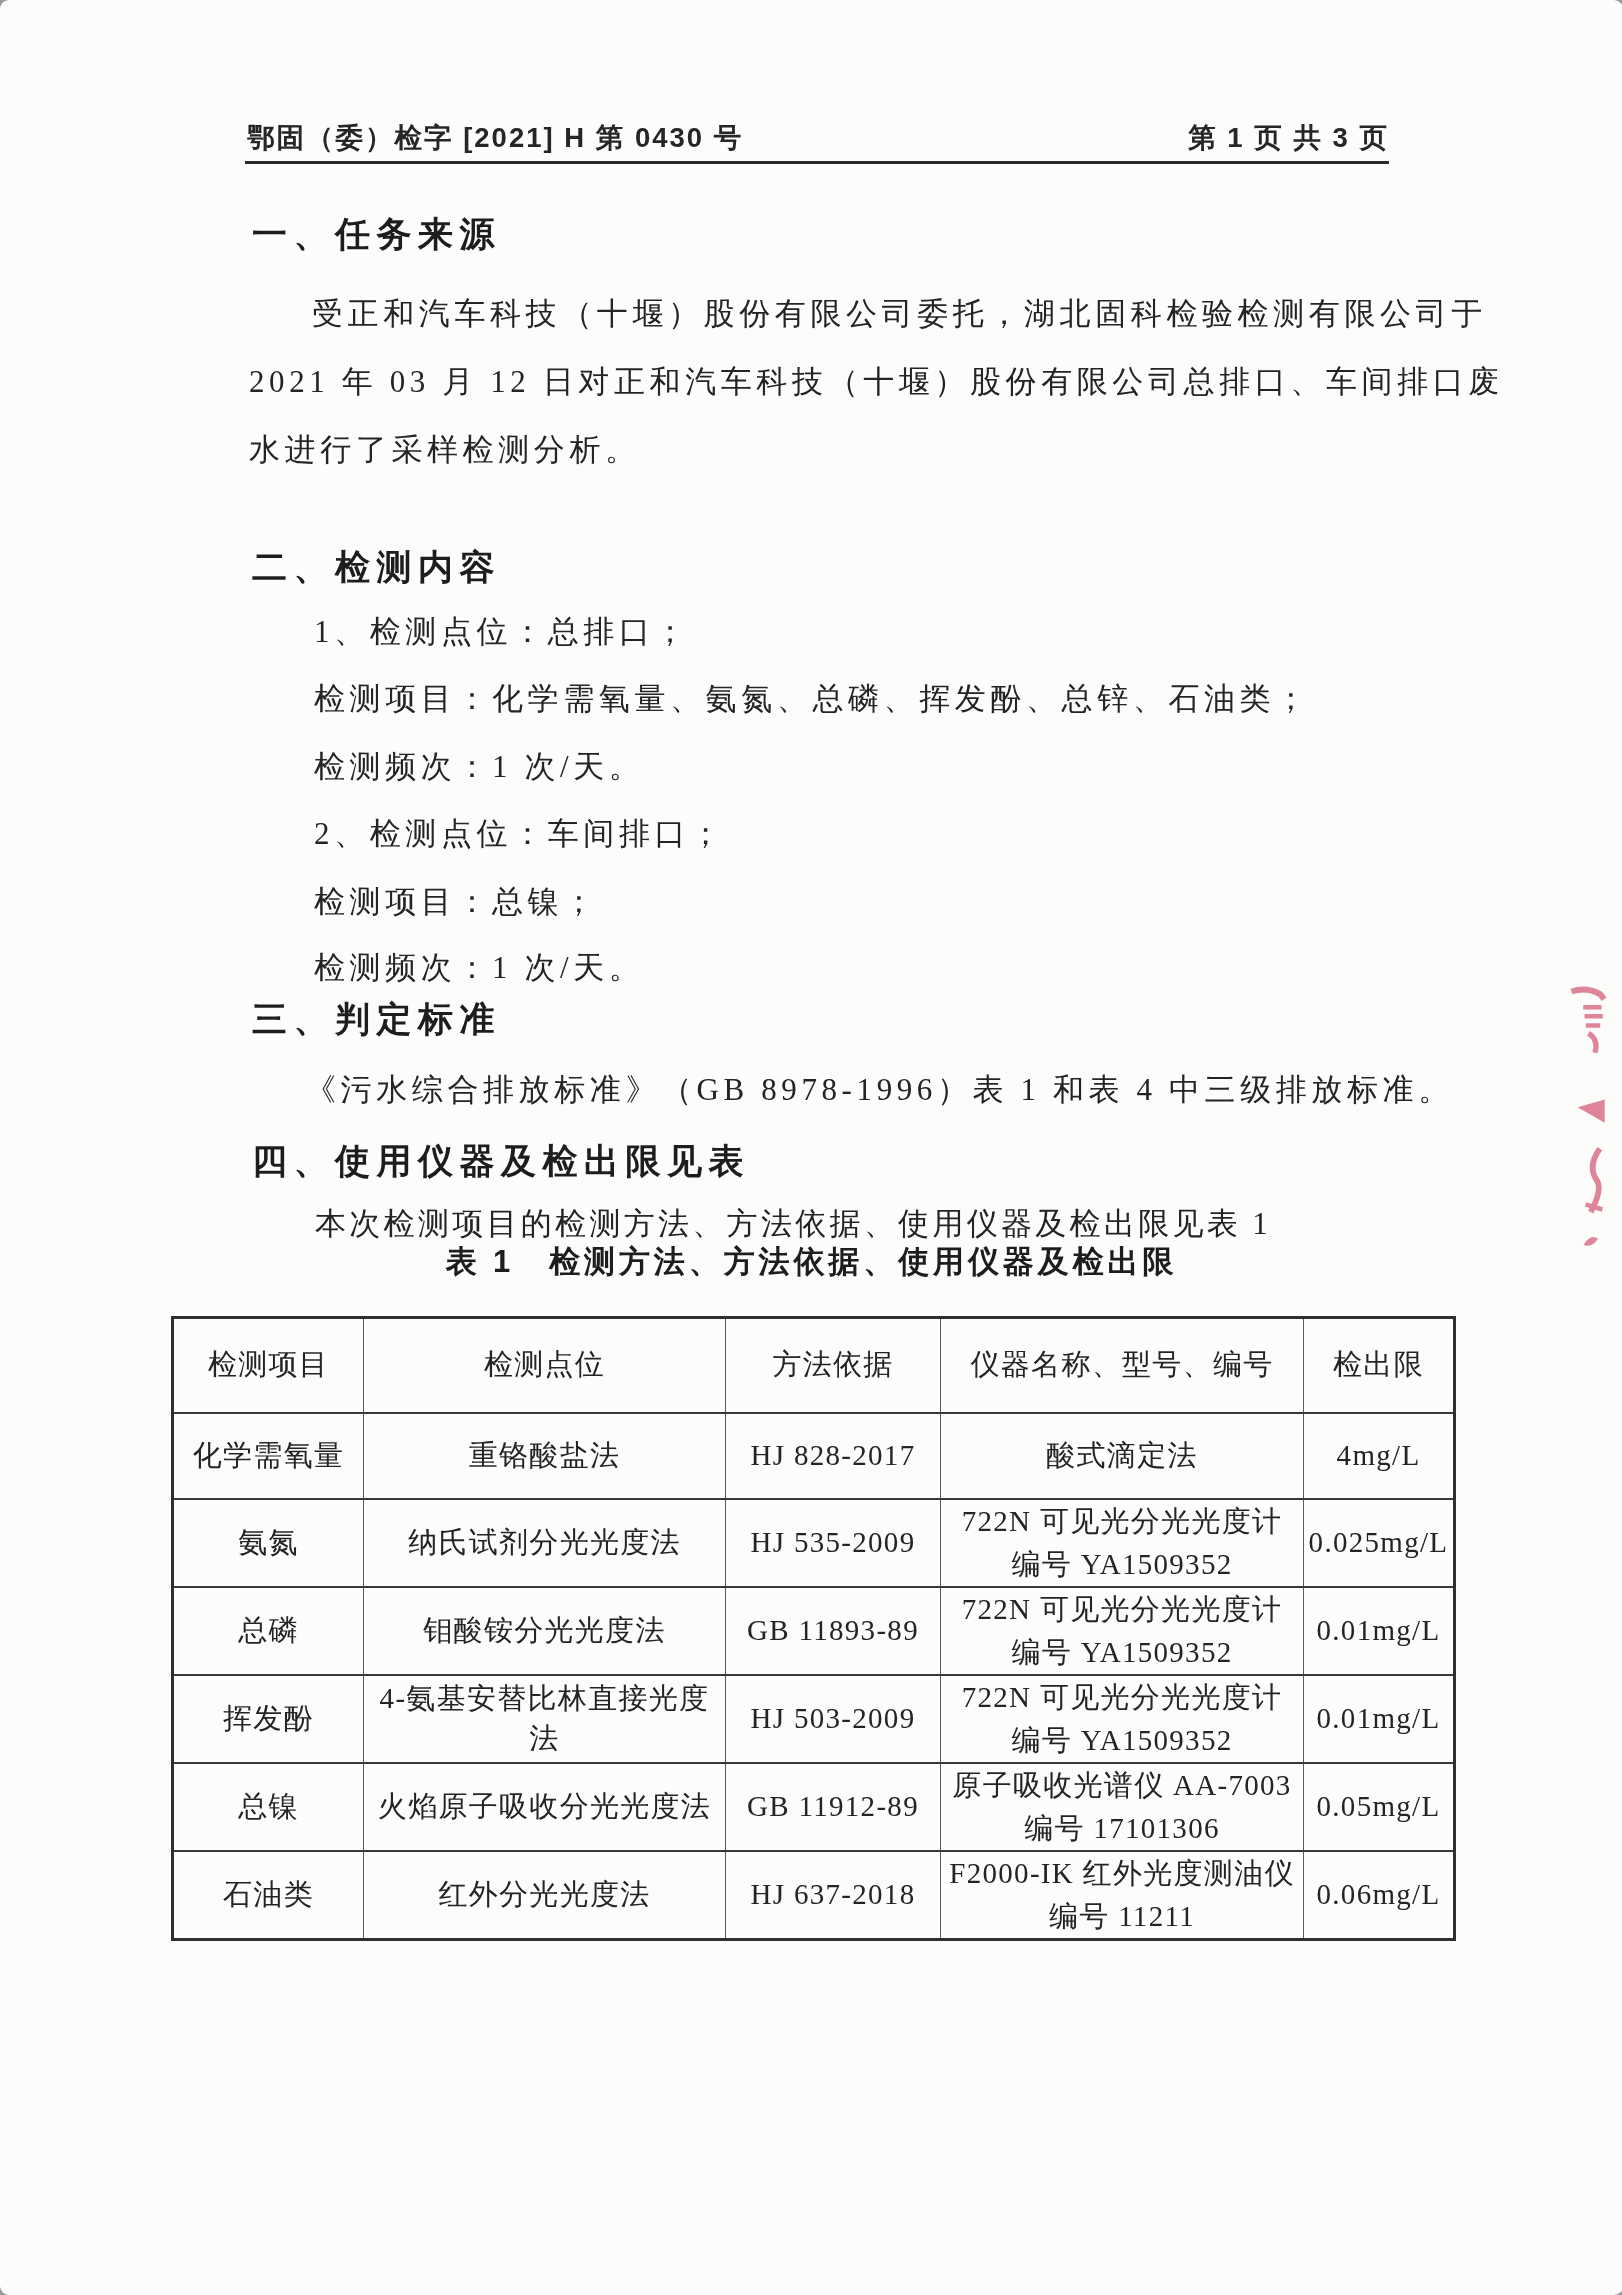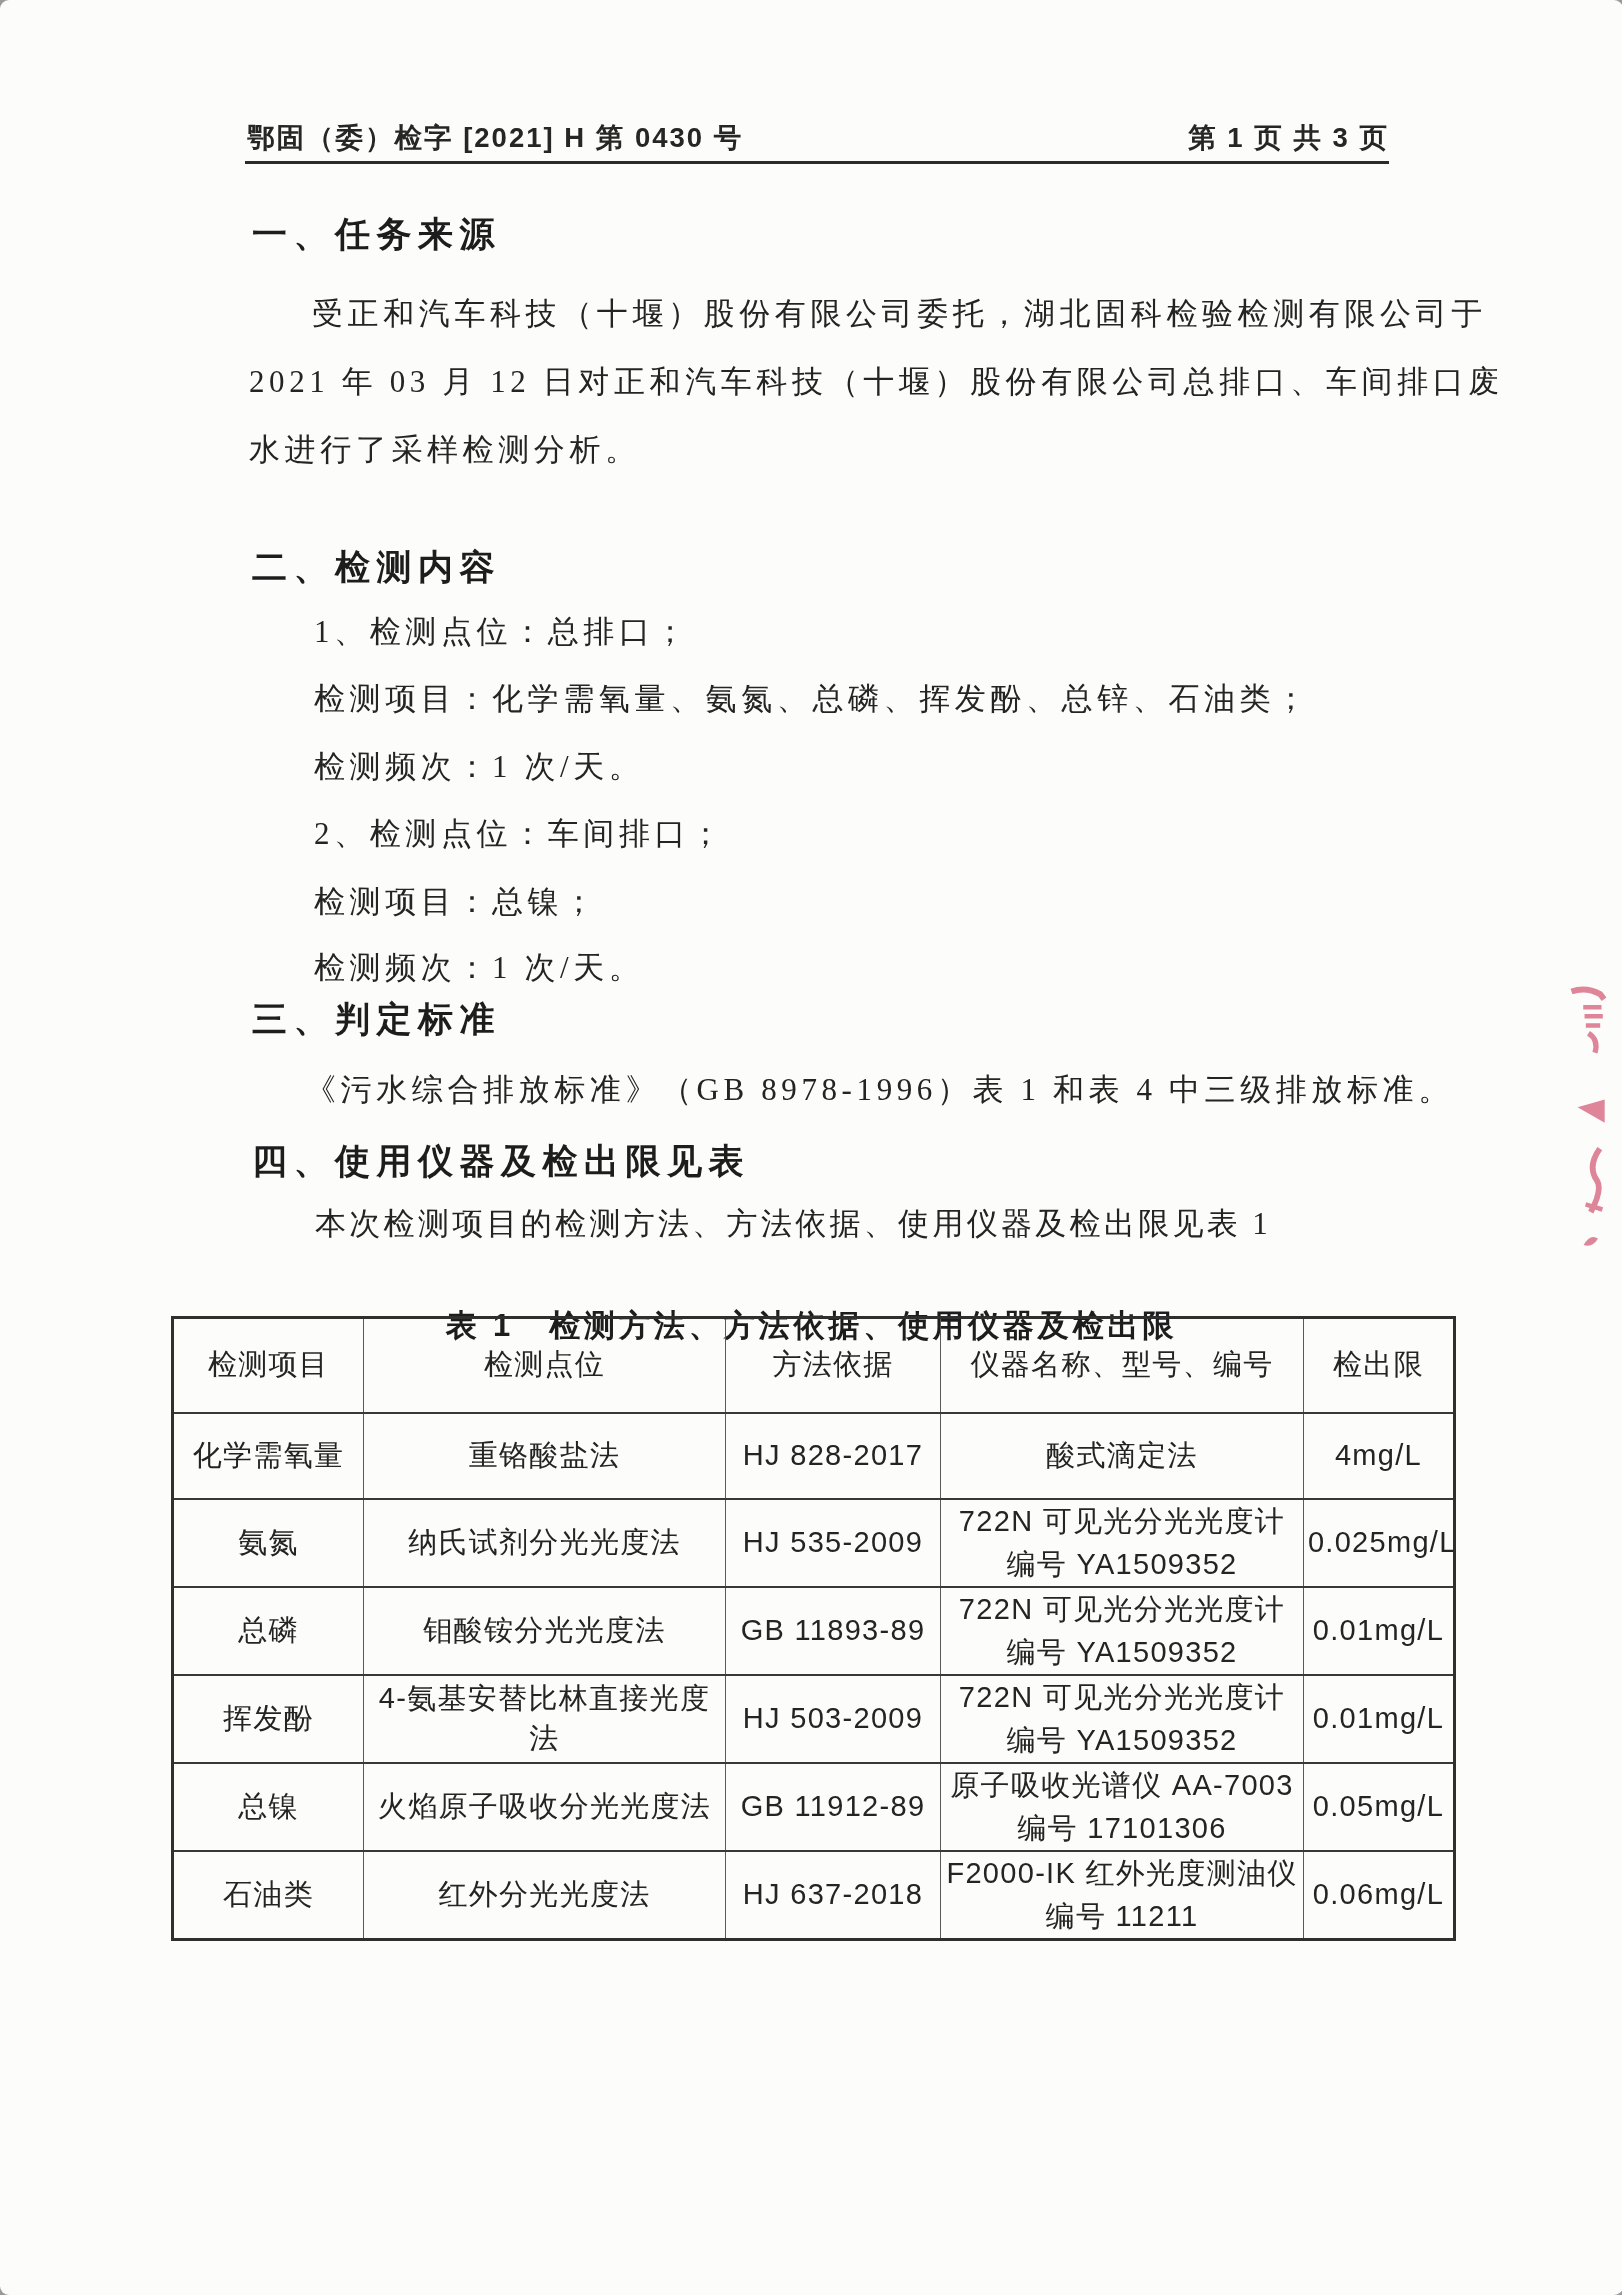--- a/index.html
+++ b/index.html
@@ -46,29 +46,29 @@
   #it0{top:614px;}
   #it1{top:681px;}
   #it2{top:749px;}
   #it3{top:816px;}
   #it4{top:884px;}
   #it5{top:950px;}
   #sec3-text{top:1072px;left:305px;}
   #sec4-text{top:1206px;left:315px;letter-spacing:3.3px;}
   
   .tbl-title{
-    position:absolute;top:1305px;left:0;width:1623px;margin:0;
+    position:absolute;top:1241px;left:0;width:1623px;margin:0;
     text-align:center;
     font-family:"Liberation Sans",sans-serif;
     font-size:31px;font-weight:bold;letter-spacing:3.9px;color:#1d1d1d;
   }
   table.methods{
     position:absolute;top:1316px;left:171px;
     width:1282px;border-collapse:collapse;table-layout:fixed;
-    font-family:Liberation Sans, sans-serif;
+    font-family:Liberation Serif, serif;
     font-size:29px;color:#242424;
     border:3.3px solid #2f2f2f;border-top-width:3.9px;
   }
   table.methods td,table.methods th{
     border-left:1.3px solid #5a5a5a;border-right:1.3px solid #5a5a5a;
     border-top:2.6px solid #383838;border-bottom:2.6px solid #383838;
     text-align:center;vertical-align:middle;
     padding:0 3.9px;font-weight:normal;letter-spacing:1.3px;
     overflow:hidden;
   }

